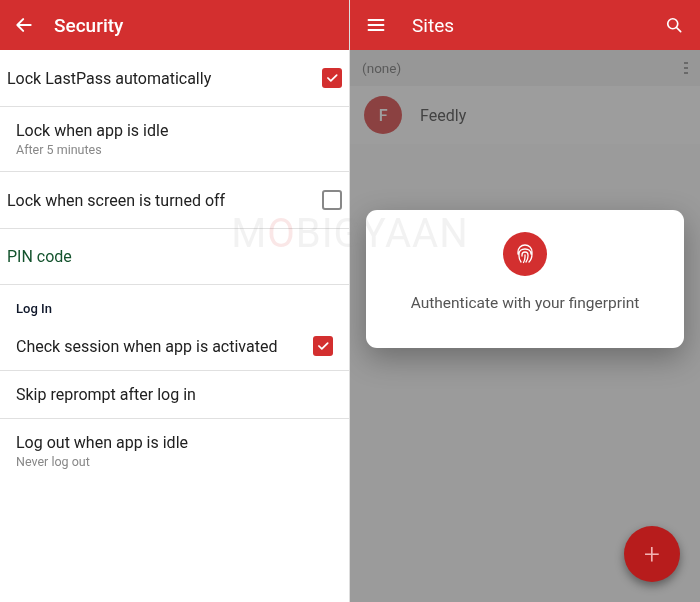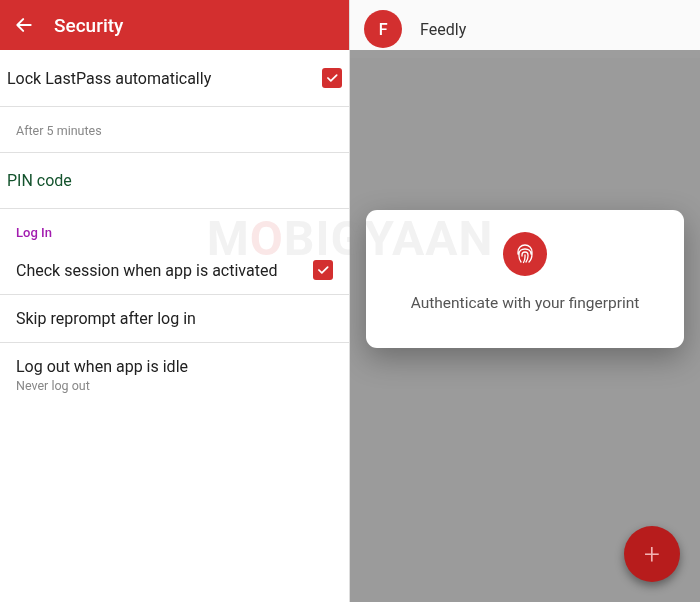--- a/index.html
+++ b/index.html
@@ -38,21 +38,21 @@
     }
     .row .text-col { flex: 1; }
     .row .primary { font-size: 16px; color: #212121; }
     .row .secondary { font-size: 12.5px; color: #888; margin-top: 2px; }
     .row .disabled { color: #14532d; }
     .row.tall { padding: 18px 7px; justify-content: center; }
 
     .section-header {
       padding: 16px 16px 6px 16px;
       font-size: 13px;
-      color: #a21caf;
+      color: #0f172a;
       font-weight: 500;
       background: #fff;
     }
 
     .checkbox {
       width: 20px; height: 20px;
       border-radius: 3px;
       display: flex; align-items: center; justify-content: center;
       flex-shrink: 0;
     }
@@ -131,21 +131,21 @@
       background: #b71c1c;
       display:flex; align-items:center; justify-content:center;
       box-shadow: 0 4px 10px rgba(0,0,0,0.4);
       color:#f2b3b3; font-size:28px; font-weight:300;
     }
 
     
     .watermark {
       position: absolute;
       top: 210px; left: 50%; transform: translateX(-50%);
-      font-size: 48px; font-weight: 700;
+      font-size: 40px; font-weight: 400;
       color: rgba(150,150,150,0.12);
       letter-spacing: 1px;
       pointer-events: none;
       z-index: 50;
       white-space: nowrap;
     }
     .watermark .hl { color: rgba(210,60,60,0.12); }
   </style>
 </head>
 <body>
@@ -166,24 +166,33 @@
       </div>
     <div class="checkbox checked">
       <svg width="14" height="14" viewBox="0 0 24 24">
           <path d="M5 12l5 5L20 7" stroke="#fff" stroke-width="3" fill="none" stroke-linecap="round" stroke-linejoin="round"></path>
         </svg>
     </div>
   </div>
 
   <div class="row">
     <div class="text-col">
+      <div class="primary">Lock when app is idle</div>
       <div class="secondary">After 5 minutes</div>
     </div>
   </div>
 
+  <div class="row tall">
+    <div class="text-col">
+        <div class="primary">Lock when screen is turned off</div>
+      </div>
+    <div class="checkbox unchecked">
+      
+    </div>
+  </div>
 
 
   <div class="row tall">
     <div class="text-col">
         <div class="primary disabled">PIN code</div>
       </div>
   </div>
 
   <div class="section-header">Log In</div>
 
@@ -206,21 +215,43 @@
 
   <div class="row" style="border-bottom:none;">
     <div class="text-col">
       <div class="primary">Log out when app is idle</div>
       <div class="secondary">Never log out</div>
     </div>
   </div>
 </div>
 
 <div class="pane pane-right">
-
+  <div class="r-app-bar">
+    <div class="menu">
+      <svg width="20" height="20" viewBox="0 0 24 24">
+          <path d="M3 6h18M3 12h18M3 18h18" stroke="#fff" stroke-width="2.2" stroke-linecap="round"></path>
+        </svg>
+    </div>
+    <div class="title">Sites</div>
+    <div class="search">
+      <svg width="20" height="20" viewBox="0 0 24 24">
+          <circle cx="10.5" cy="10.5" r="6" stroke="#fff" stroke-width="2" fill="none"></circle>
+          <path d="M20 20l-5-5" stroke="#fff" stroke-width="2" stroke-linecap="round"></path>
+        </svg>
+    </div>
+  </div>
+
+  <div class="group-header">
+    <span>(none)</span>
+    <div class="dots">
+        <span></span>
+        <span></span>
+        <span></span>
+      </div>
+  </div>
 
   <div class="site-item">
     <div class="site-badge">F</div>
     <div class="site-name">Feedly</div>
   </div>
 
   <div class="scrim"></div>
 
   <div class="dialog">
     <div class="fp-circle">

